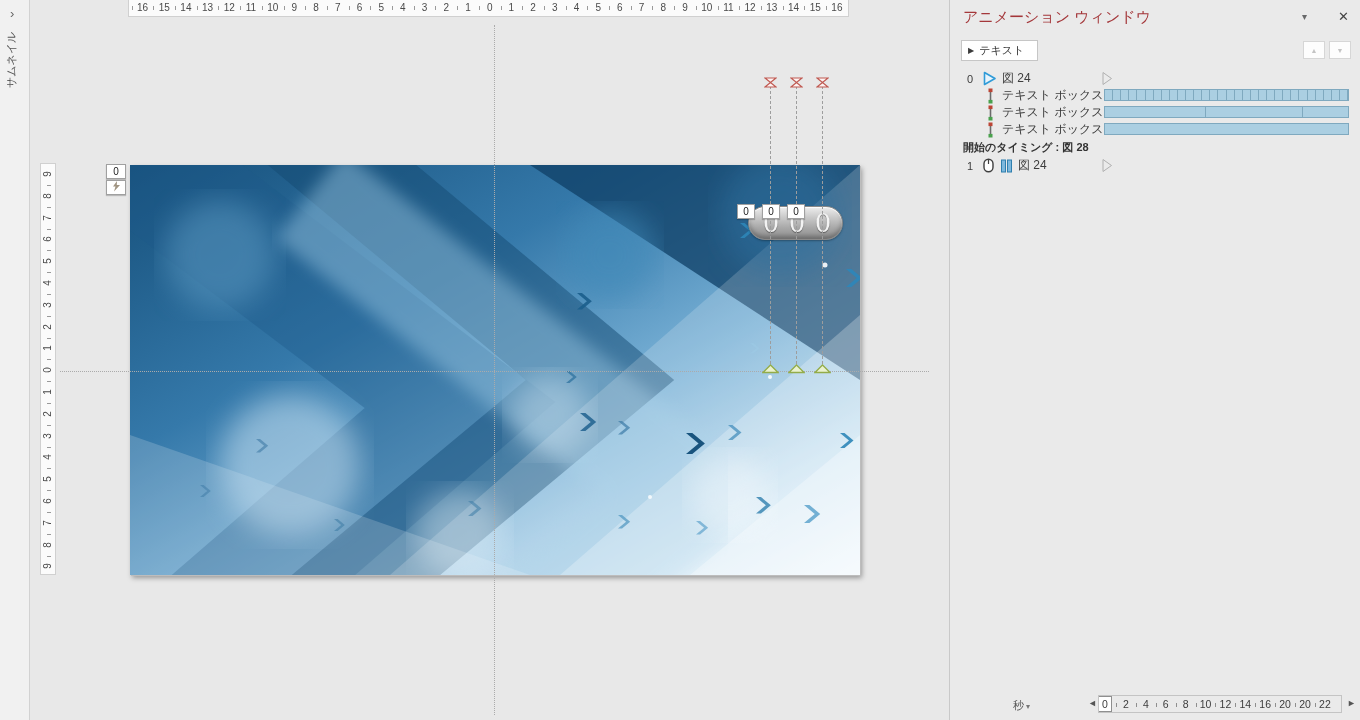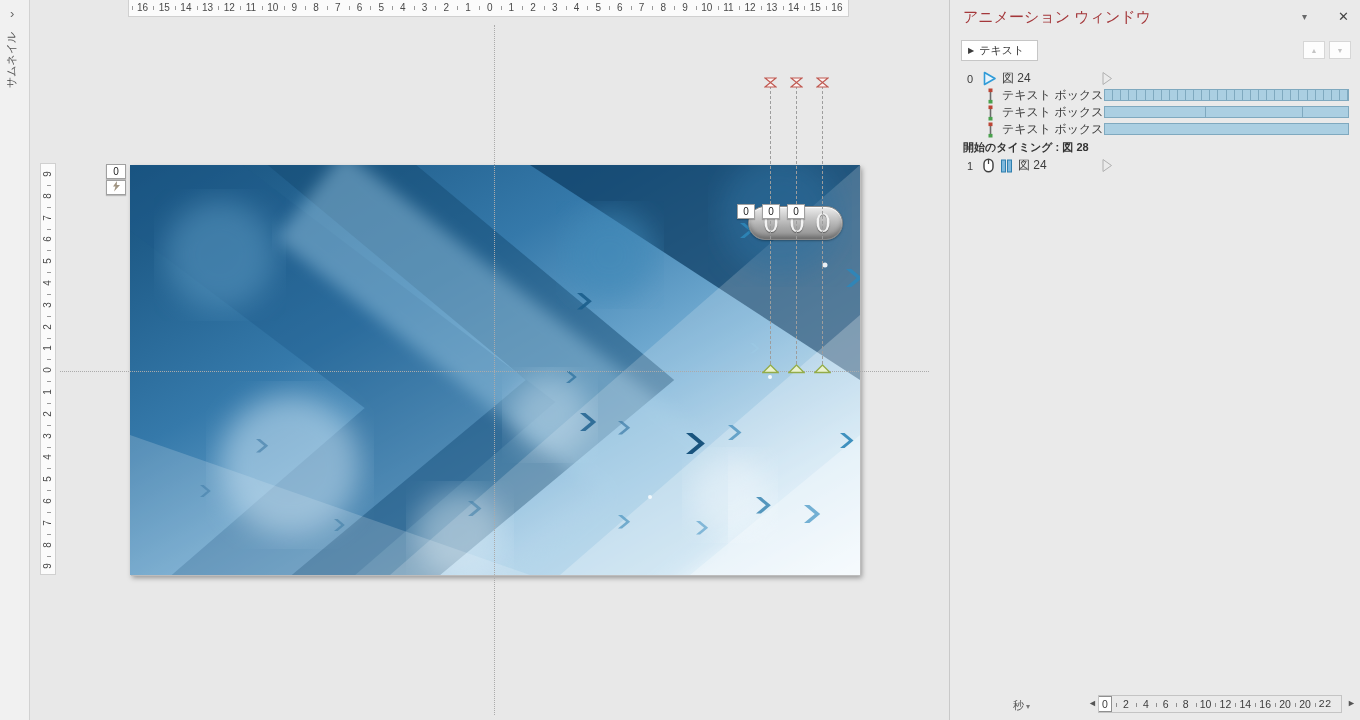--- a/index.html
+++ b/index.html
@@ -429,21 +429,21 @@
           <span class="snum" style="left: 18.9px;">2</span>
           <span class="snum" style="left: 38.8px;">4</span>
           <span class="snum" style="left: 58.7px;">6</span>
           <span class="snum" style="left: 78.6px;">8</span>
           <span class="snum" style="left: 98.5px;">10</span>
           <span class="snum" style="left: 118.4px;">12</span>
           <span class="snum" style="left: 138.3px;">14</span>
           <span class="snum" style="left: 158.2px;">16</span>
           <span class="snum" style="left: 178.1px;">20</span>
           <span class="snum" style="left: 198px;">20</span>
-          <span class="snum" style="left: 217.9px; font-family: Liberation Mono, monospace;">22</span>
+          <span class="snum" style="left: 217.9px;">22</span>
           <span class="stick" style="left: 16.95px;"></span>
           <span class="stick" style="left: 36.85px;"></span>
           <span class="stick" style="left: 56.75px;"></span>
           <span class="stick" style="left: 76.65px;"></span>
           <span class="stick" style="left: 96.55px;"></span>
           <span class="stick" style="left: 116.45px;"></span>
           <span class="stick" style="left: 136.35px;"></span>
           <span class="stick" style="left: 156.25px;"></span>
           <span class="stick" style="left: 176.15px;"></span>
           <span class="stick" style="left: 196.05px;"></span>

